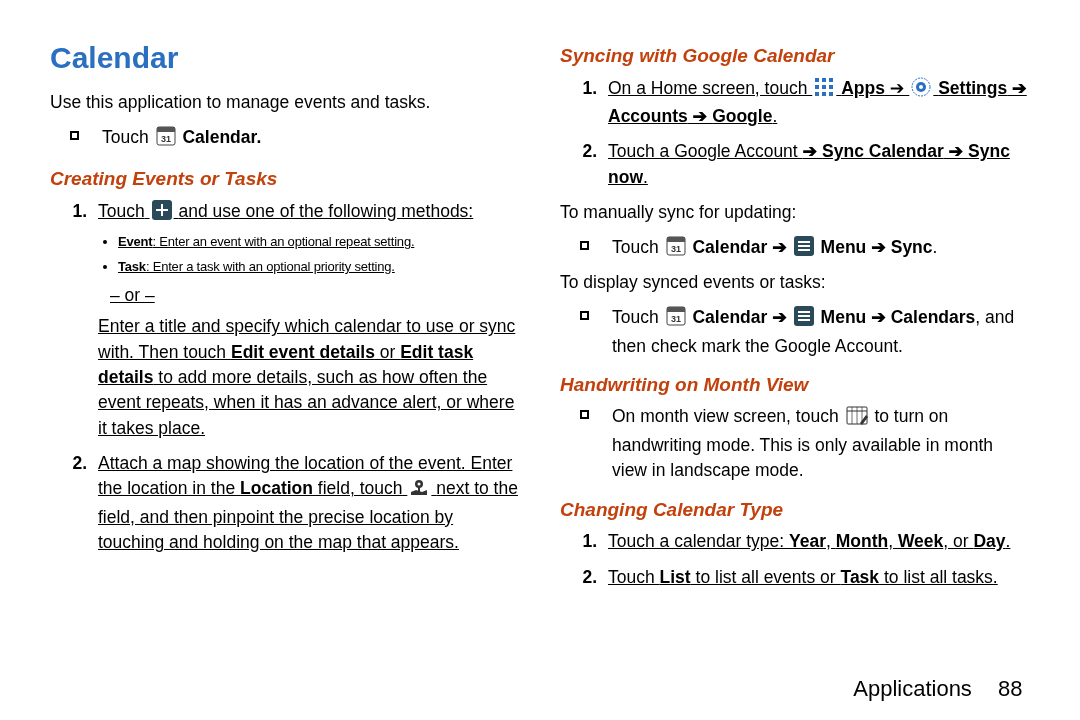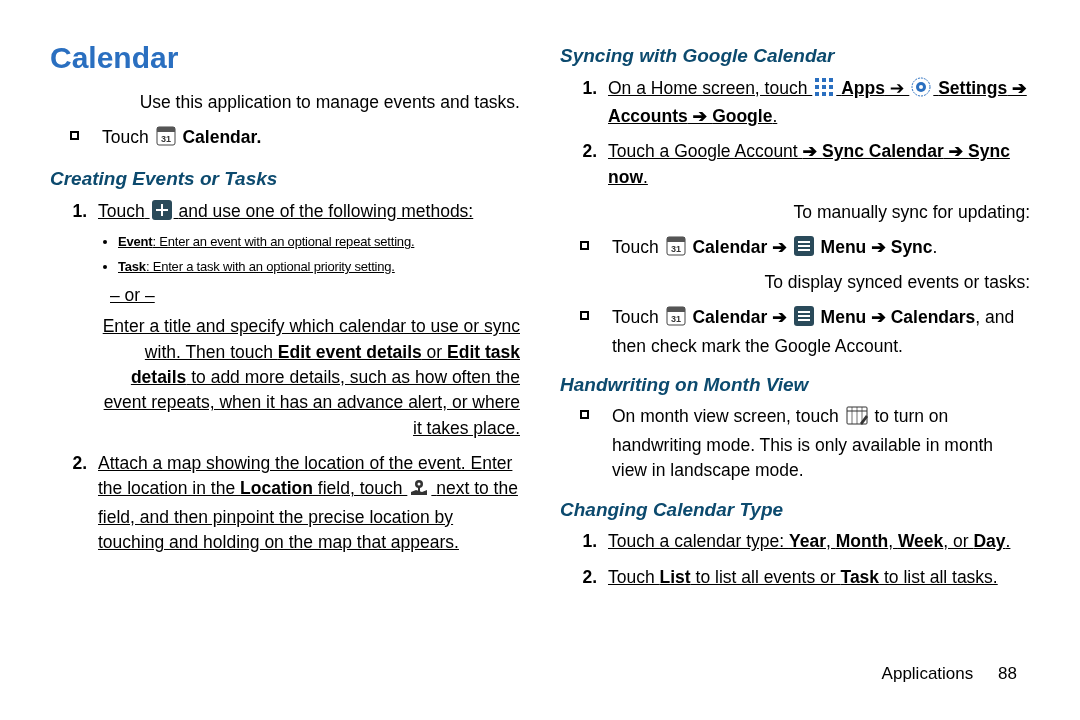--- a/index.html
+++ b/index.html
@@ -27,21 +27,21 @@
     font-size: 17.5px;
     line-height: 1.45;
   }
   h1 {
     font-size: 30px;
     color: #2a6fc0;
     margin: 6px 0 10px 0;
     font-weight: bold;
   }
   .sub {
-    color: #0c4a6e;
+    color: #c2410c;
     font-style: italic;
     font-weight: bold;
     font-size: 19px;
     margin: 12px 0 6px 0;
   }
   ol {
     list-style: decimal;
     padding-left: 42px;
     margin: 6px 0;
   }
@@ -80,27 +80,26 @@
   }
   ul.dot > li {
     margin-bottom: 6px;
     font-size: 13px;
   }
   .or {
     margin: 6px 12px;
   }
   .para {
     margin: 6px 0 10px 0;
-    text-align: right;
   }
   .footer {
     position: absolute;
-    bottom: 36px;
+    bottom: 18px;
     right: 52px;
-    font-size: 17px;
+    font-size: 22px;
   }
   .footer .pnum {
     display: inline-block;
     min-width: 30px;
     margin-left: 20px;
   }
   
   .ico {
     display: inline-block;
     vertical-align: -3px;

